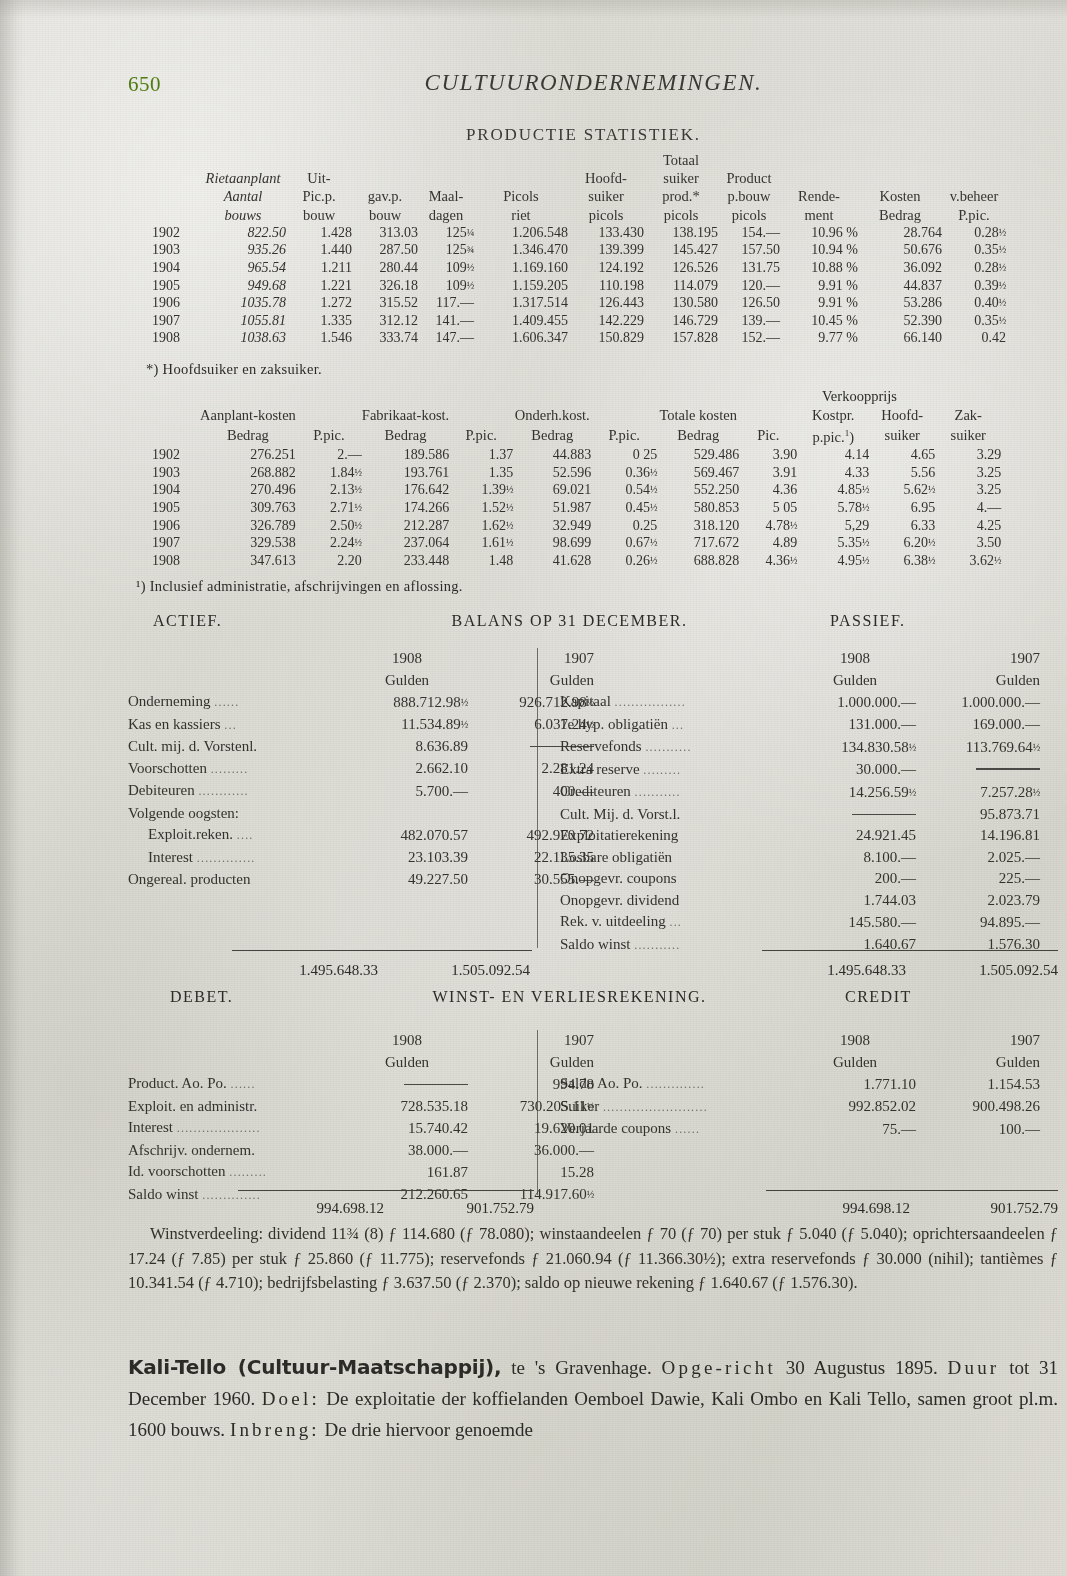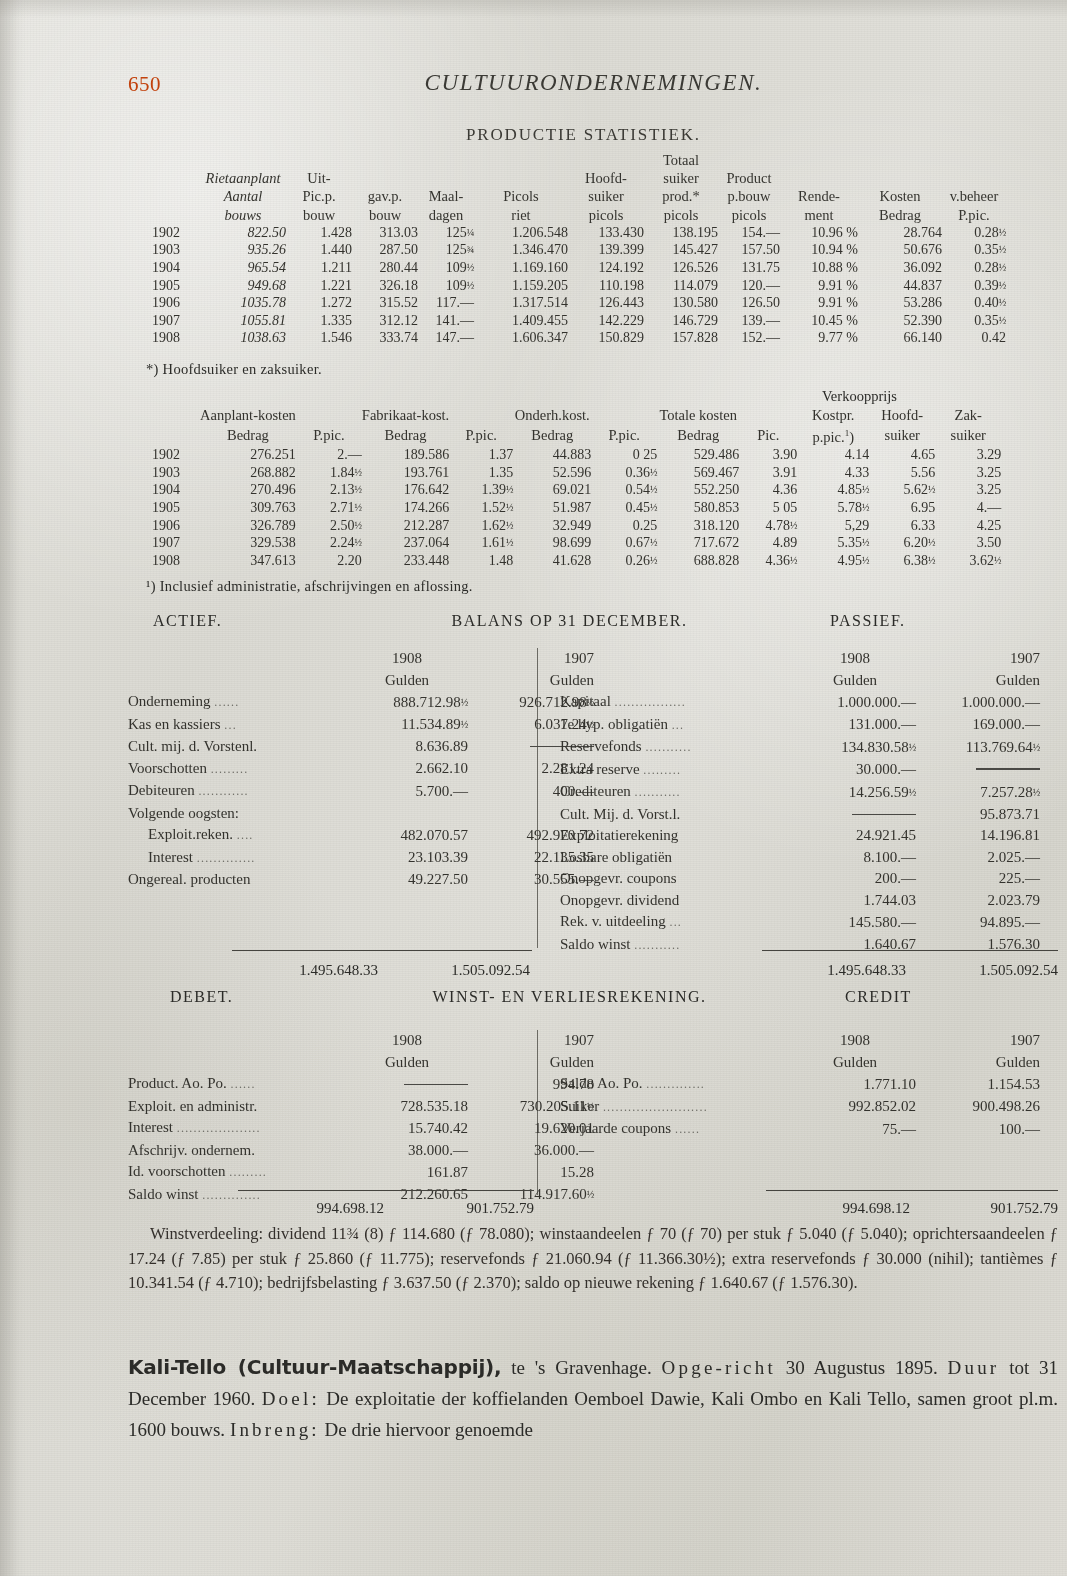--- a/index.html
+++ b/index.html
@@ -36,21 +36,21 @@
   .edge-top {
     position:absolute; left:0; top:0; width:100%; height:18px;
     background:linear-gradient(180deg, rgba(130,128,120,0.22), rgba(0,0,0,0));
     pointer-events:none;
   }
   .content { position:relative; z-index:3; }
 
   
   .folio {
     position:absolute; left:128px; top:72px;
-    font-size:21px; letter-spacing:0.5px; color:#c2410c;
+    font-size:21px; letter-spacing:0.5px; color:#4d7c0f;
   }
   .running-head {
     position:absolute; left:0; top:70px; width:1067px;
     text-align:center; padding-left:60px;
     font-style:italic; font-size:23px; letter-spacing:1.6px; color:#3b3a35;
   }
   .sec-title {
     position:absolute; left:0; top:125px; width:1067px;
     text-align:center; padding-left:50px;
     font-size:17px; letter-spacing:1.8px; color:#3b3a35;
@@ -95,21 +95,21 @@
   #prod2 td.a2 { width:66px; }
   #prod2 td.a3 { width:86px; }
   #prod2 td.a4 { width:64px; }
   #prod2 td.a5 { width:78px; }
   #prod2 td.a6 { width:66px; }
   #prod2 td.a7 { width:82px; }
   #prod2 td.a8 { width:58px; }
   #prod2 td.a9 { width:72px; }
   #prod2 td.a10 { width:66px; }
   #prod2 td.a11 { width:66px; }
-  .fnote2 { position:absolute; left:146px; top:578px; font-size:14.5px; letter-spacing:0.3px; }
+  .fnote2 { position:absolute; left:136px; top:578px; font-size:14.5px; letter-spacing:0.3px; }
 
   
   .bal-caps { position:absolute; top:612px; width:1067px; left:0; }
   .bal-caps .lft { position:absolute; left:153px; font-size:16px; letter-spacing:1.5px; }
   .bal-caps .mid { position:absolute; left:0; width:1067px; text-align:center; padding-left:36px; font-size:16px; letter-spacing:1.5px; }
   .bal-caps .rgt { position:absolute; left:830px; font-size:16px; letter-spacing:1.5px; }
 
   .ledger { position:absolute; font-size:15px; line-height:21.5px; }
   .ledger table { border-collapse:collapse; }
   .ledger td { font-size:15px; line-height:21.5px; padding:0; white-space:nowrap; color:#33322d; }

